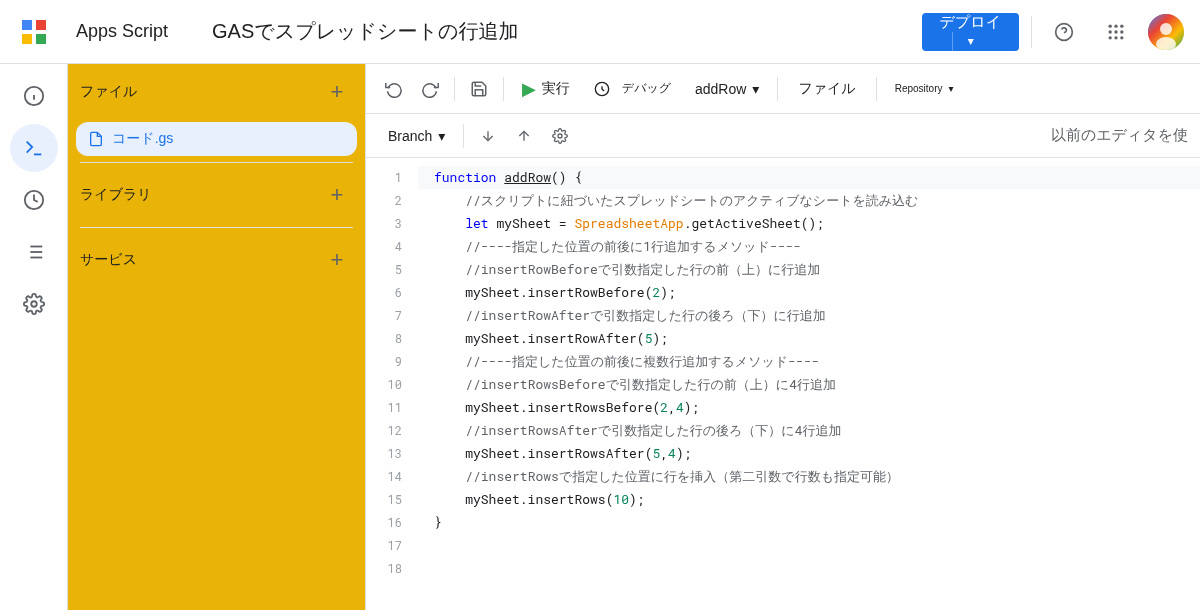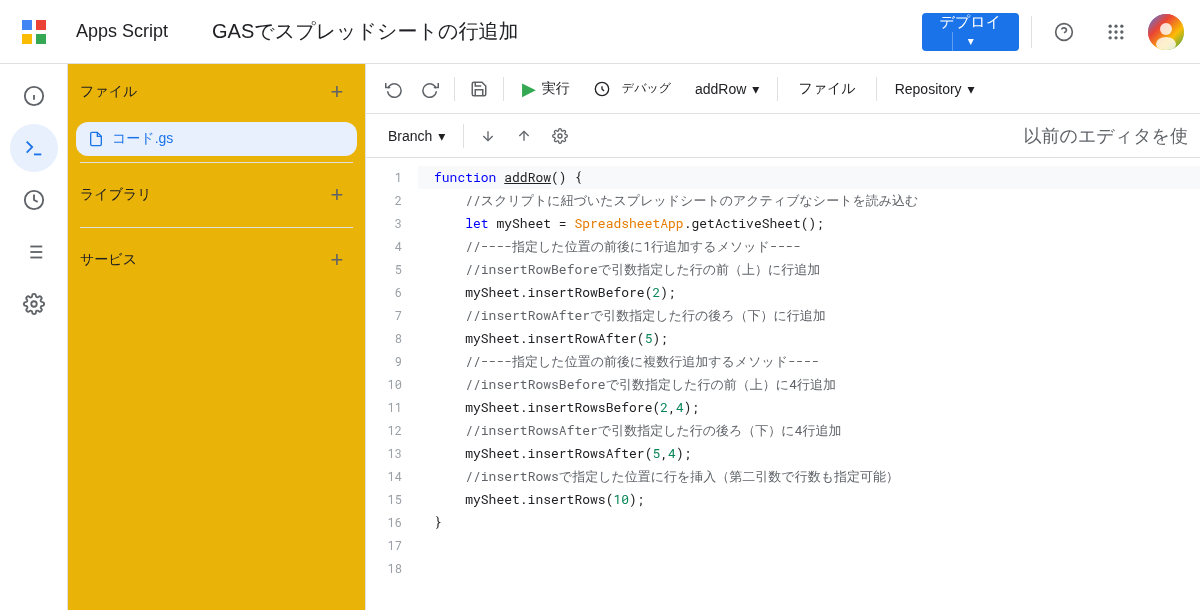--- a/index.html
+++ b/index.html
@@ -281,21 +281,21 @@
       padding: 4px 12px;
       border-radius: 4px;
     }
     .repo-btn {
       display: flex;
       align-items: center;
       gap: 6px;
       background: none;
       border: none;
       cursor: pointer;
-      font-size: 14px;
+      font-size: 10px;
       color: #202124;
       padding: 4px 10px;
       border-radius: 4px;
     }
 
     
     .branch-toolbar {
       display: flex;
       align-items: center;
       height: 44px;
@@ -329,21 +329,21 @@
       font-size: 16px;
     }
     .branch-divider {
       width: 1px;
       height: 24px;
       background: #e0e0e0;
       margin: 0 4px;
     }
     .editor-hint {
       margin-left: auto;
-      font-size: 18px;
+      font-size: 15px;
       color: #5f6368;
     }
 
     
     .code-editor {
       flex: 1;
       overflow-y: auto;
       display: flex;
       font-family: 'Roboto Mono', 'Courier New', monospace;
       font-size: 13px;

